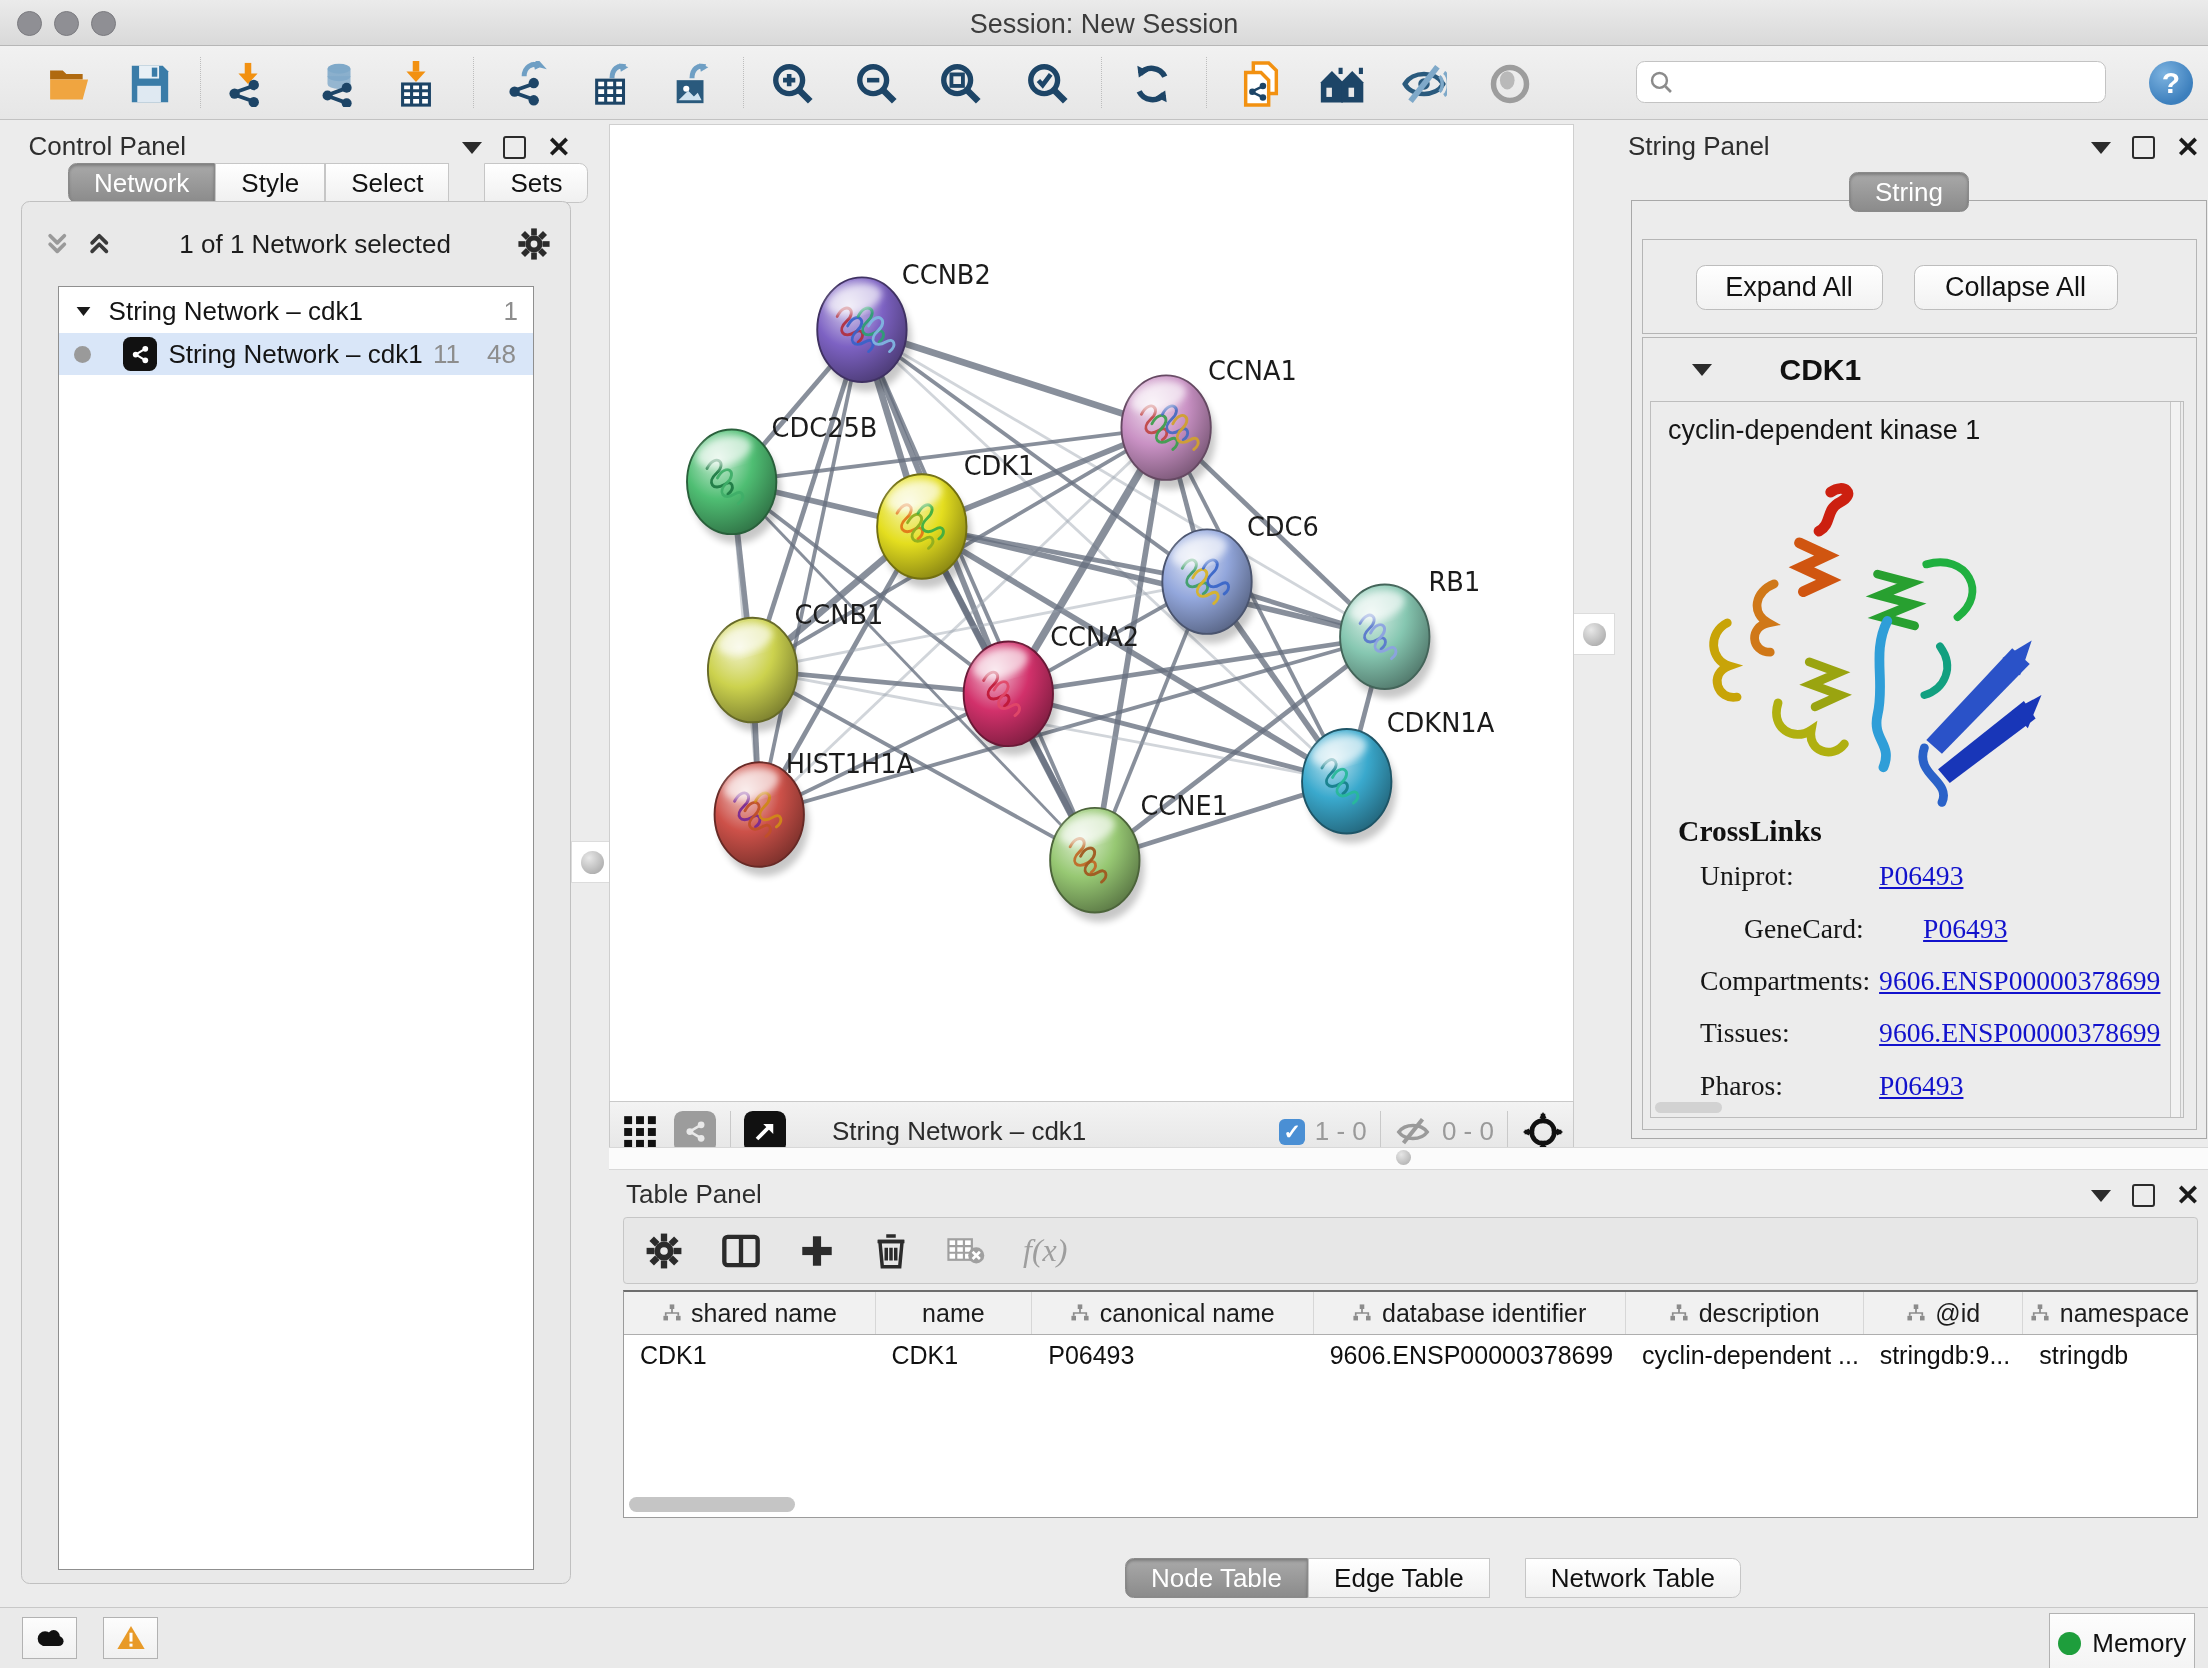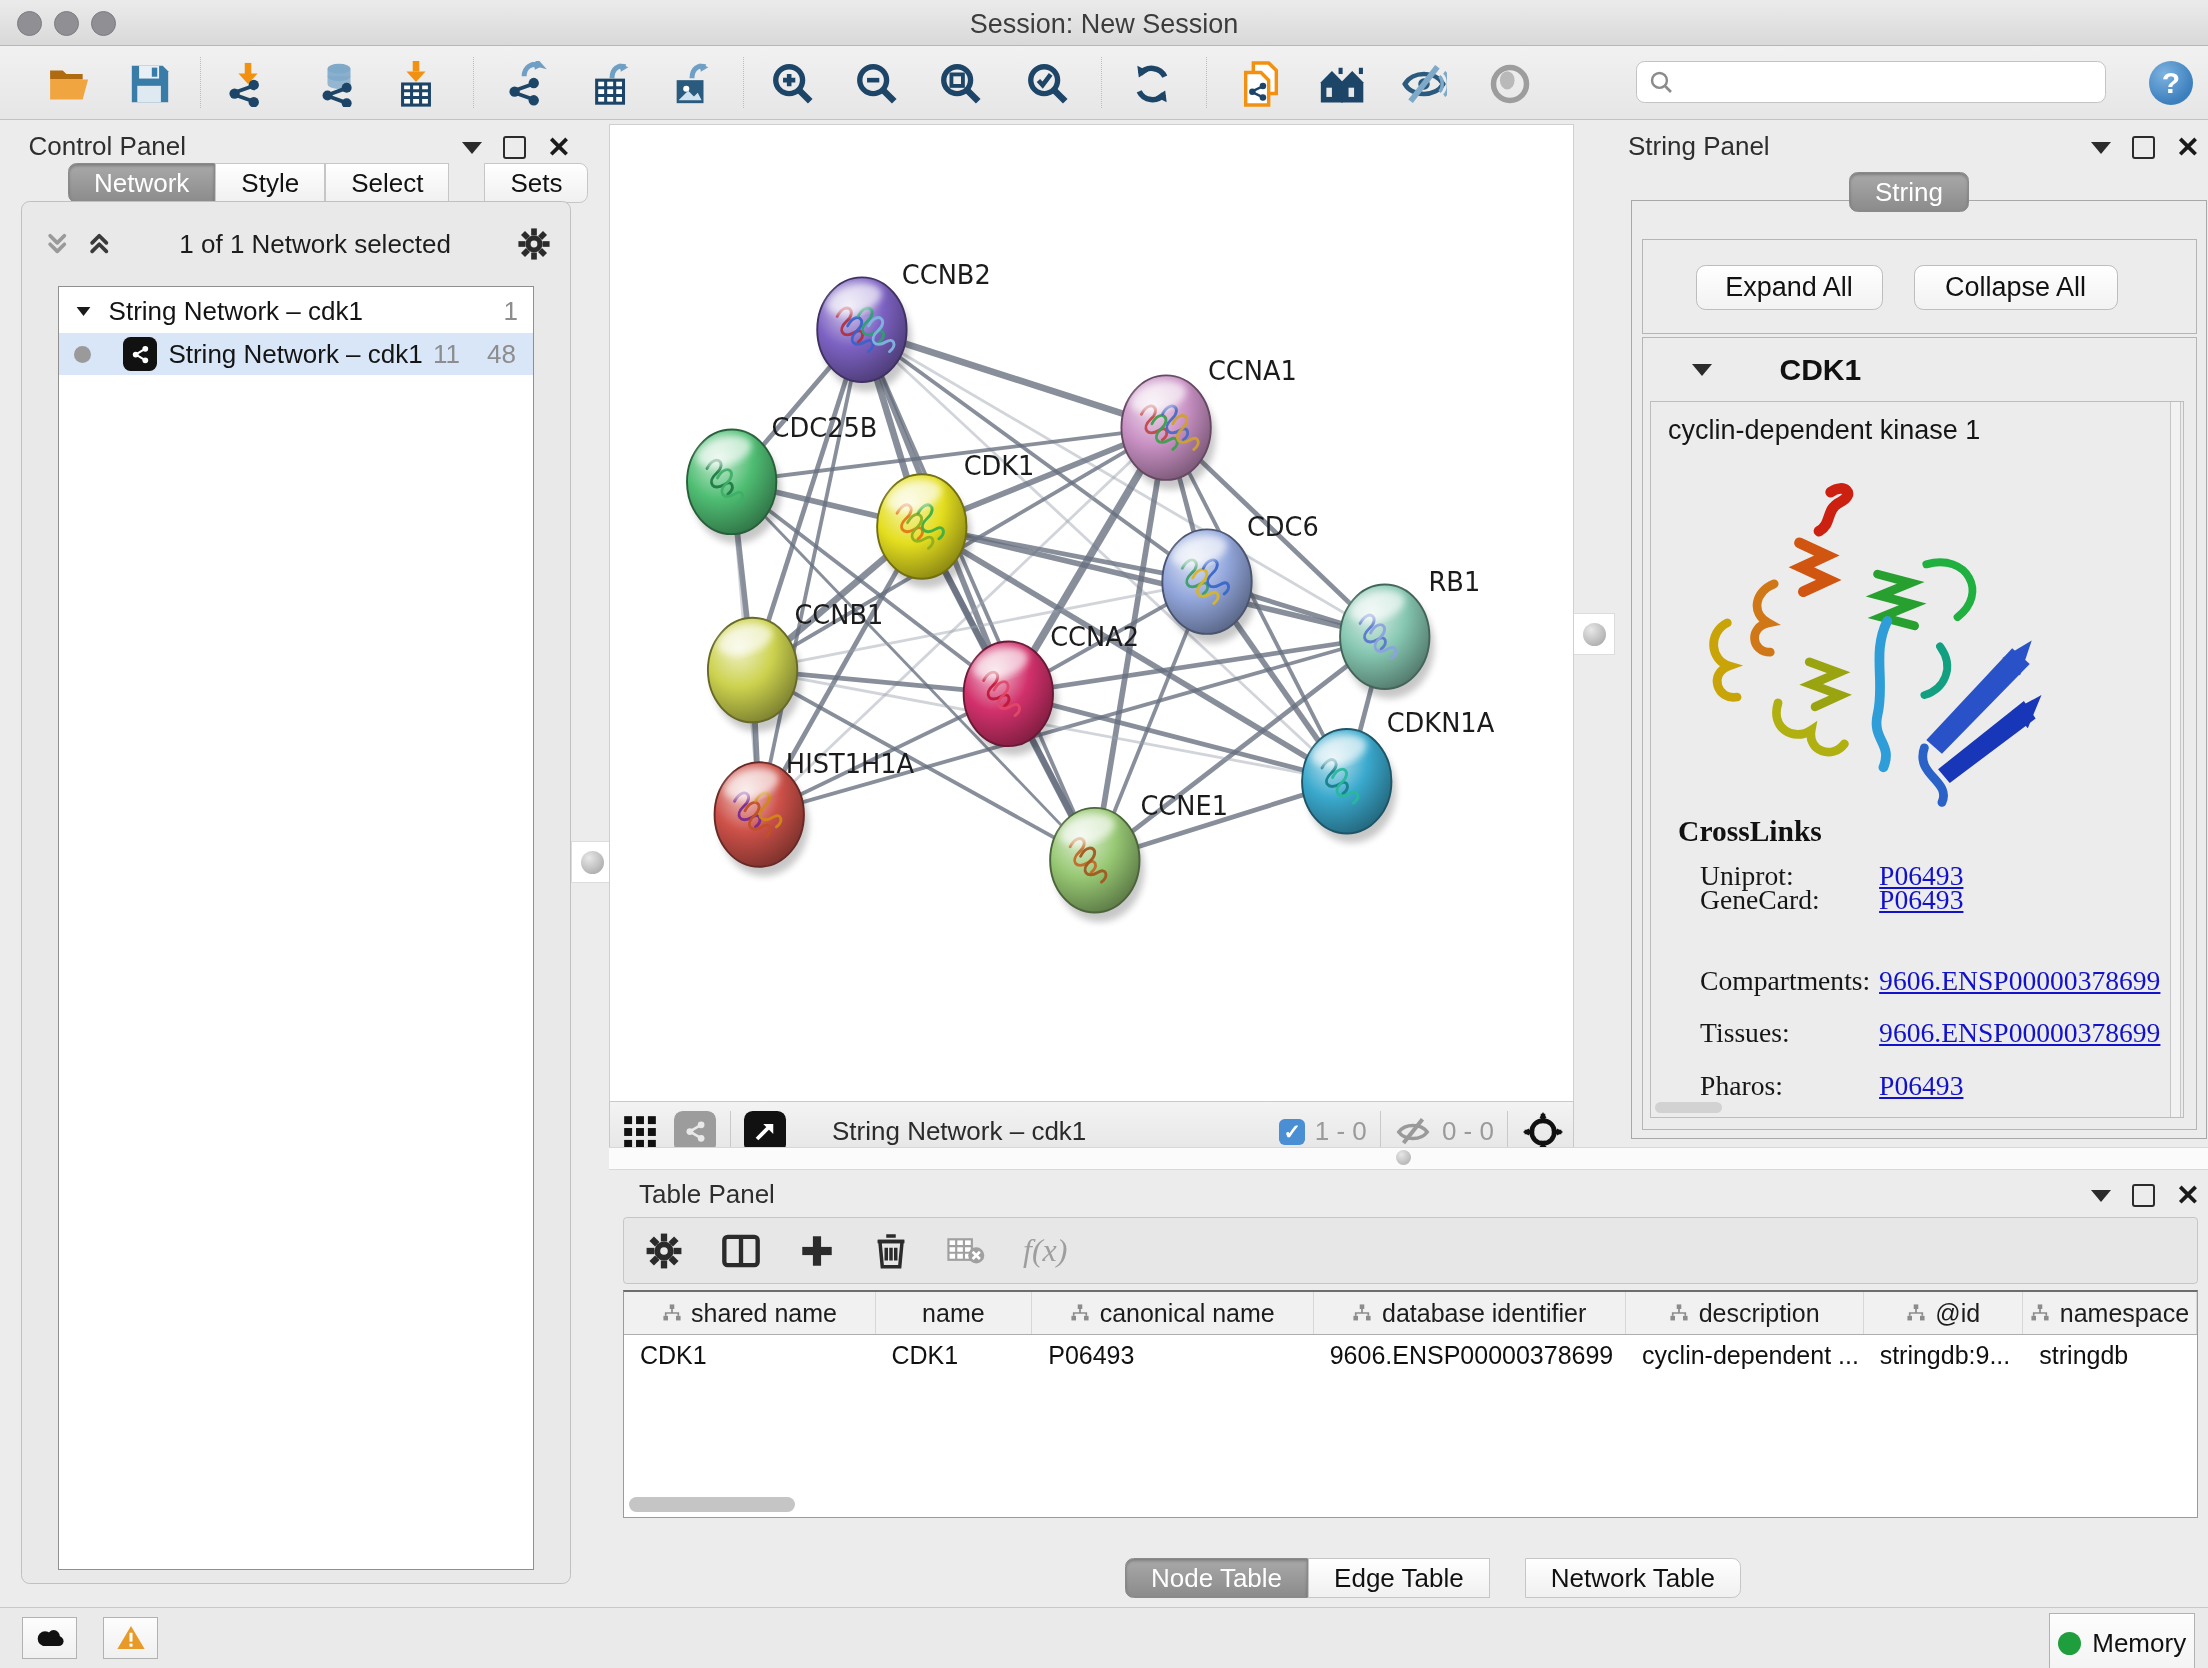--- a/index.html
+++ b/index.html
@@ -659,21 +659,21 @@
           <polygon points="356,186 344,222 326,204" fill="#2a52c8"></polygon>
           <polygon points="260,318 348,248 360,266 272,332" fill="#1836b8"></polygon>
           <polygon points="366,242 352,276 336,258" fill="#1836b8"></polygon>
         </svg>
         <div class="xl-title">CrossLinks</div>
         <div id="xlinks">
             <div class="xlrow" style="top: 458px;">
               <span class="lab">Uniprot:</span>
               <a href="#">P06493</a>
             </div>
-            <div class="xlrow" style="top: 482px;">
+            <div class="xlrow" style="top: 511px; margin-left: 44px;">
               <span class="lab">GeneCard:</span>
               <a href="#">P06493</a>
             </div>
             <div class="xlrow" style="top: 563px;">
               <span class="lab">Compartments:</span>
               <a href="#">9606.ENSP00000378699</a>
             </div>
             <div class="xlrow" style="top: 615px;">
               <span class="lab">Tissues:</span>
               <a href="#">9606.ENSP00000378699</a>
@@ -682,21 +682,21 @@
               <span class="lab">Pharos:</span>
               <a href="#">P06493</a>
             </div>
           </div>
         <div class="hthumb"></div>
         <div class="vtrack"></div>
       </div>
     </div>
   </div>
 
-  <div class="phead" style="left:639px;top:1179px">Table Panel</div>
+  <div class="phead" style="left:626px;top:1179px">Table Panel</div>
   <div class="pctl" style="left:2091px;top:1184px">
     <div class="tri-down"></div>
     <div class="sq"></div>
     <div class="xx">✕</div>
   </div>
   <div class="tp-toolbar">
     <svg width="38" height="38" viewBox="0 0 24 24">
         <g transform="translate(12,12)" fill="#2b2b2b">
           <circle r="6"></circle>
           <g>

